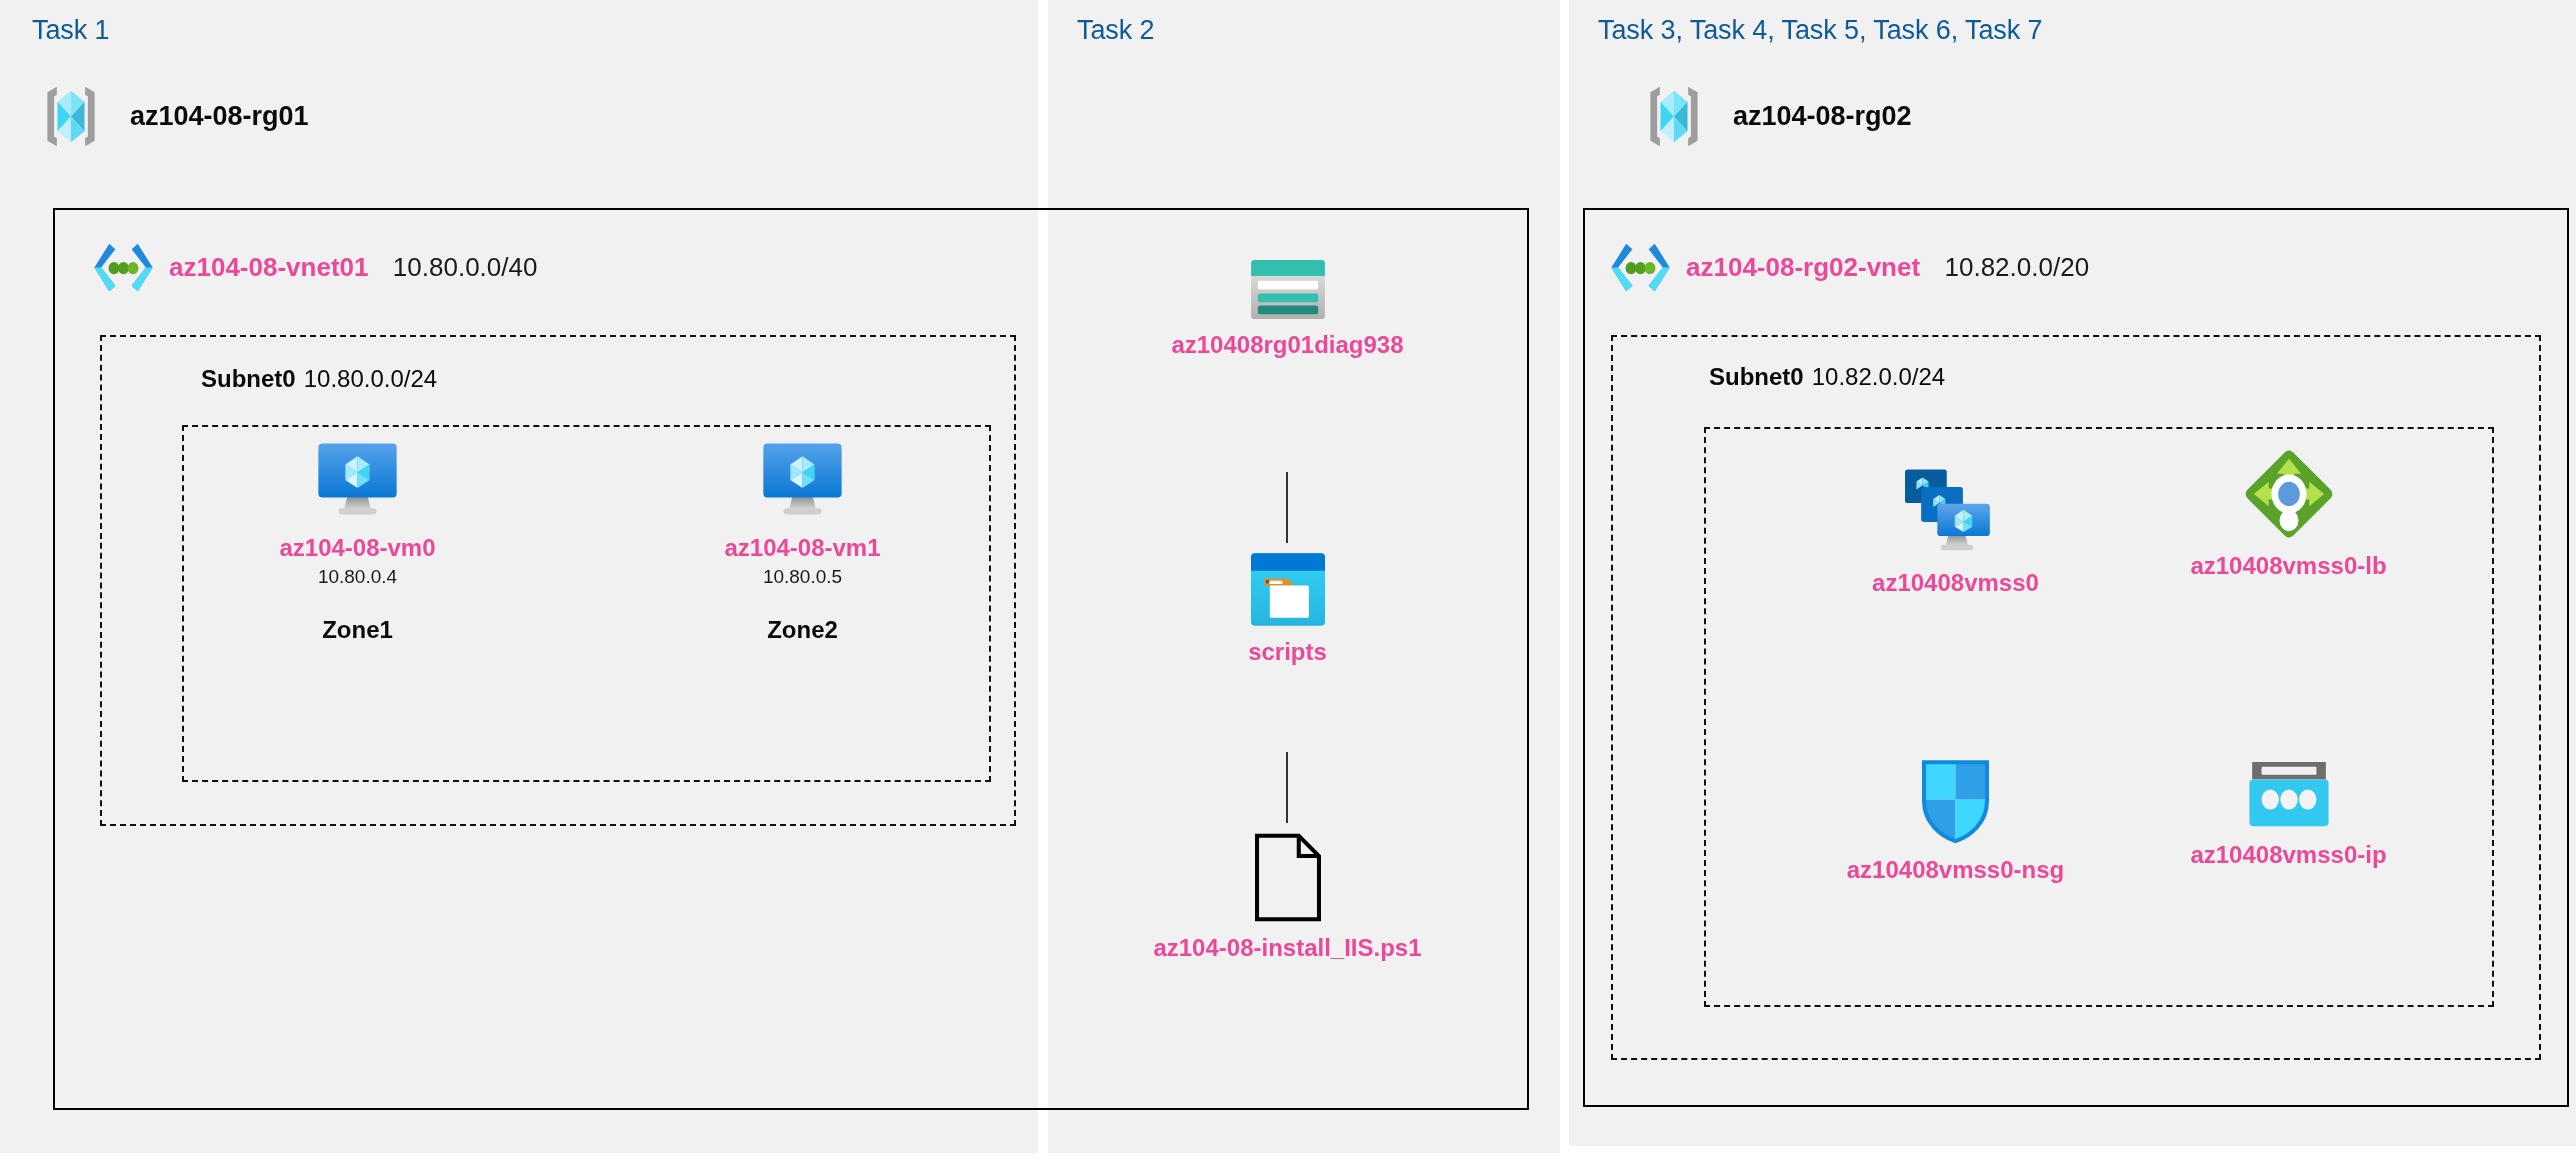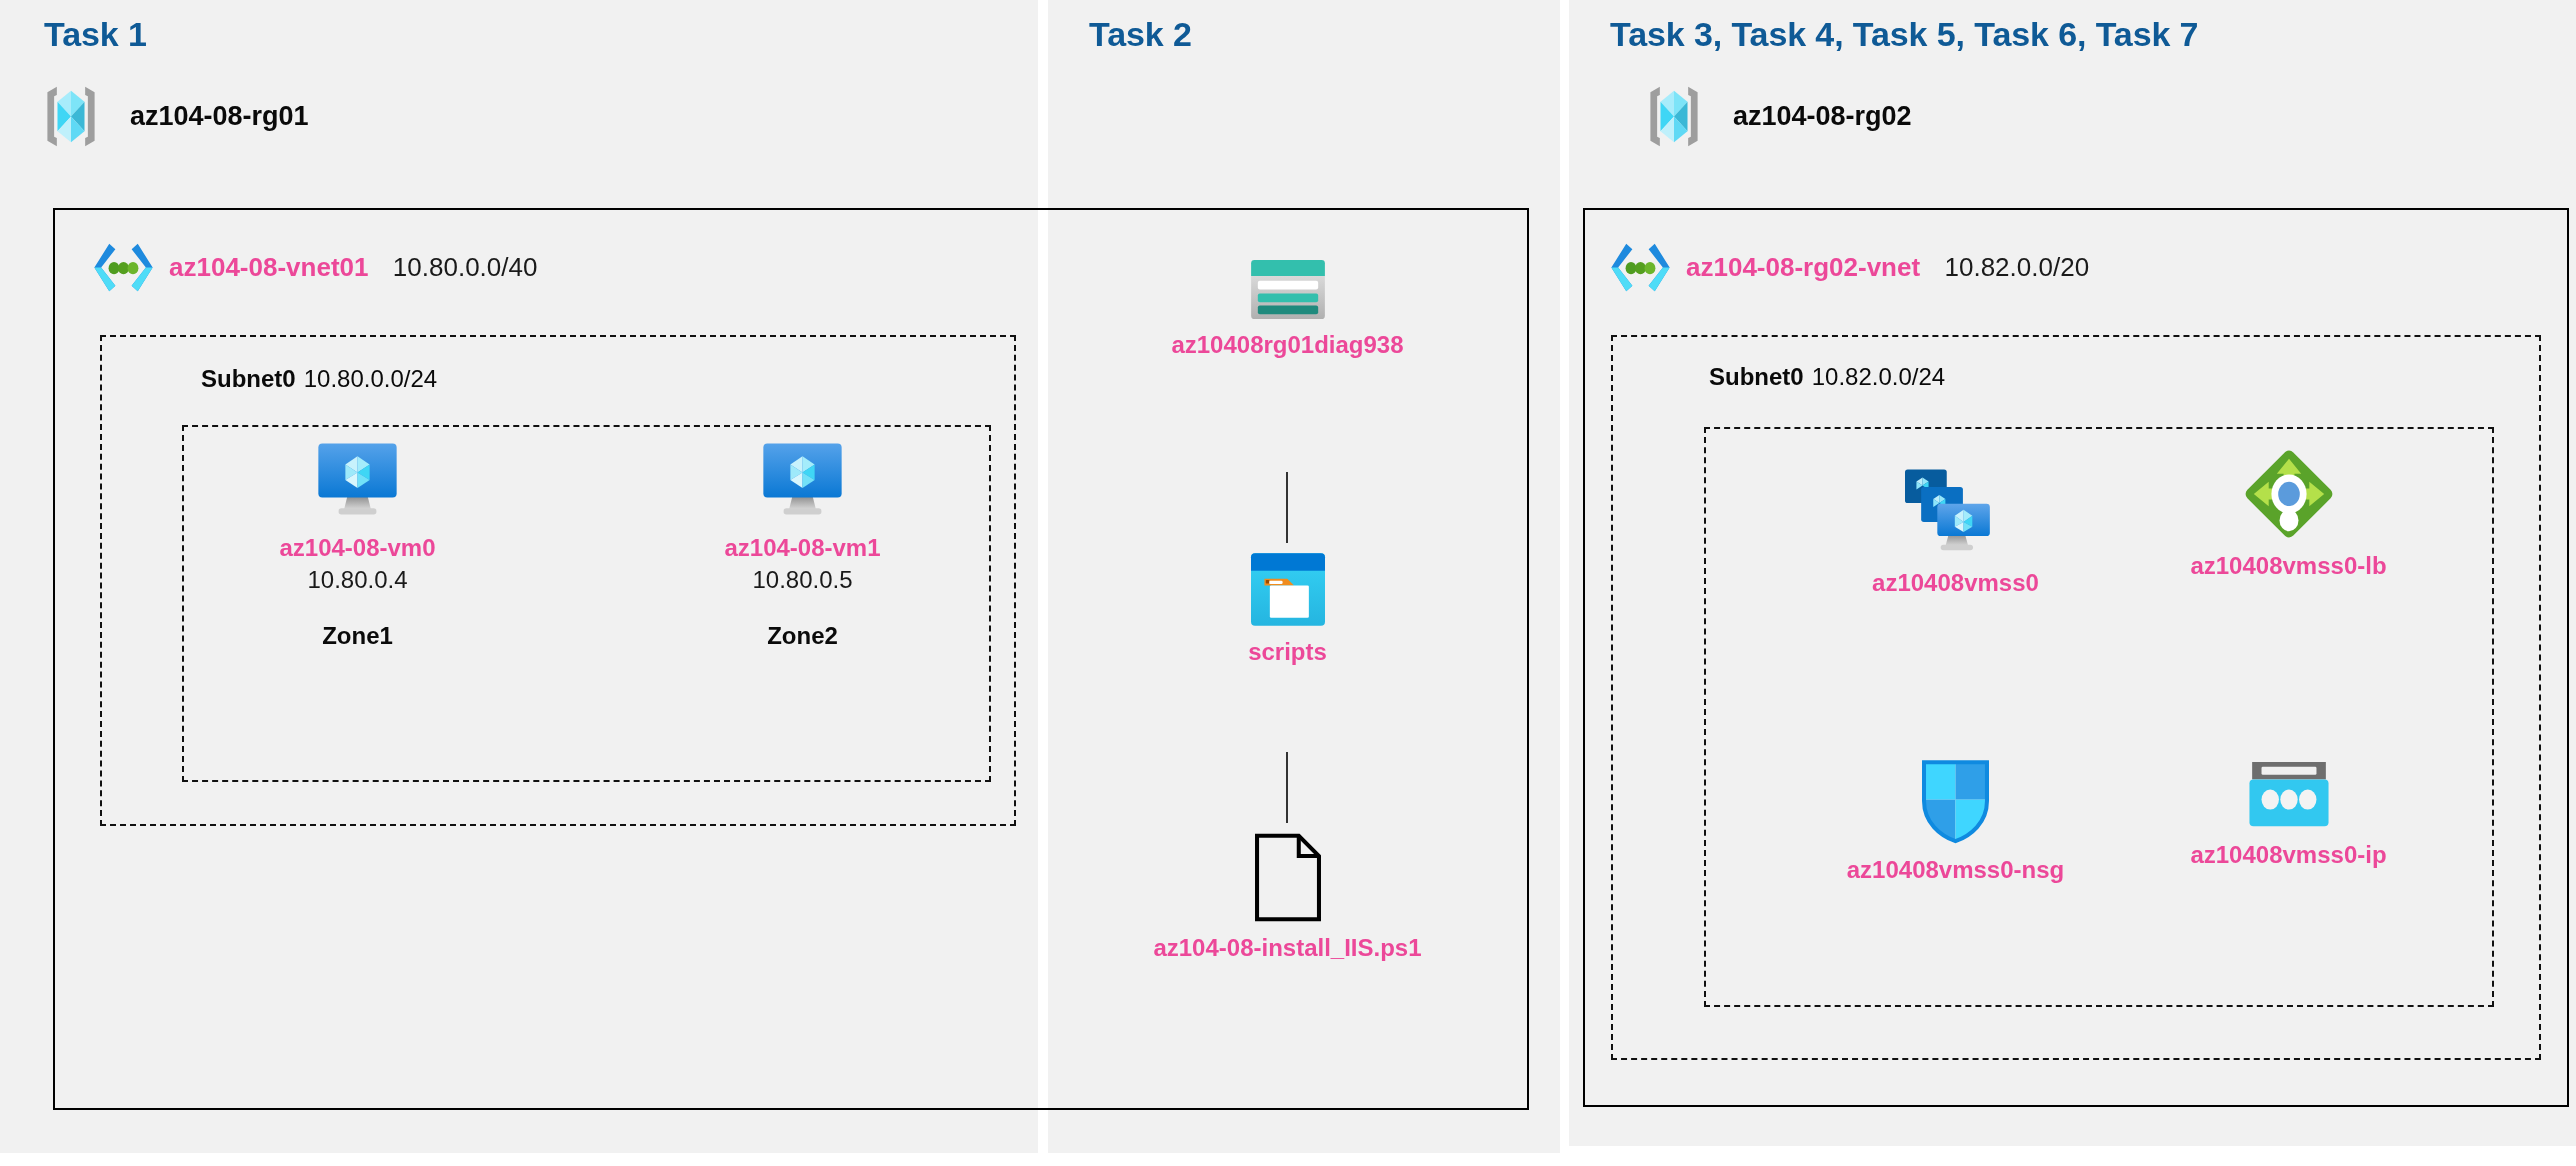--- a/index.html
+++ b/index.html
@@ -21,25 +21,24 @@
     background: #f1f1f1;
   }
   #panel-task1 { left: 0;    top: 0;  width: 1038px; height: 1153px; }
   #panel-task2 { left: 1048px; top: 0; width: 512px;  height: 1153px; }
   #panel-task3 { left: 1569px; top: 0; width: 1007px; height: 1146px; }
 
   
   .task-label {
     position: absolute;
     color: #0f5a96;
-    font-weight: bold;
-    font-size: 34px;
+    font-weight: normal;
+    font-size: 27px;
     letter-spacing: -0.1px;
     white-space: nowrap;
-    margin-left: 12px;
   }
   #task-label-1 { left: 32px;   top: 15px; }
   #task-label-2 { left: 1077px; top: 15px; }
   #task-label-3 { left: 1598px; top: 15px; }
 
   
   .rg-row {
     position: absolute;
     display: flex;
     align-items: center;
@@ -117,21 +116,21 @@
   }
   .node-caption {
     font-size: 24px;
     font-weight: bold;
     color: #ec4899;
     white-space: nowrap;
     text-align: center;
     margin-top: 12px;
   }
   .node-sub {
-    font-size: 24px;
+    font-size: 19px;
     font-weight: normal;
     color: #1a1a1a;
     white-space: nowrap;
     text-align: right;
     margin-top: 4px;
   }
   .node-zone {
     font-size: 24px;
     font-weight: bold;
     color: #0a0a0a;

